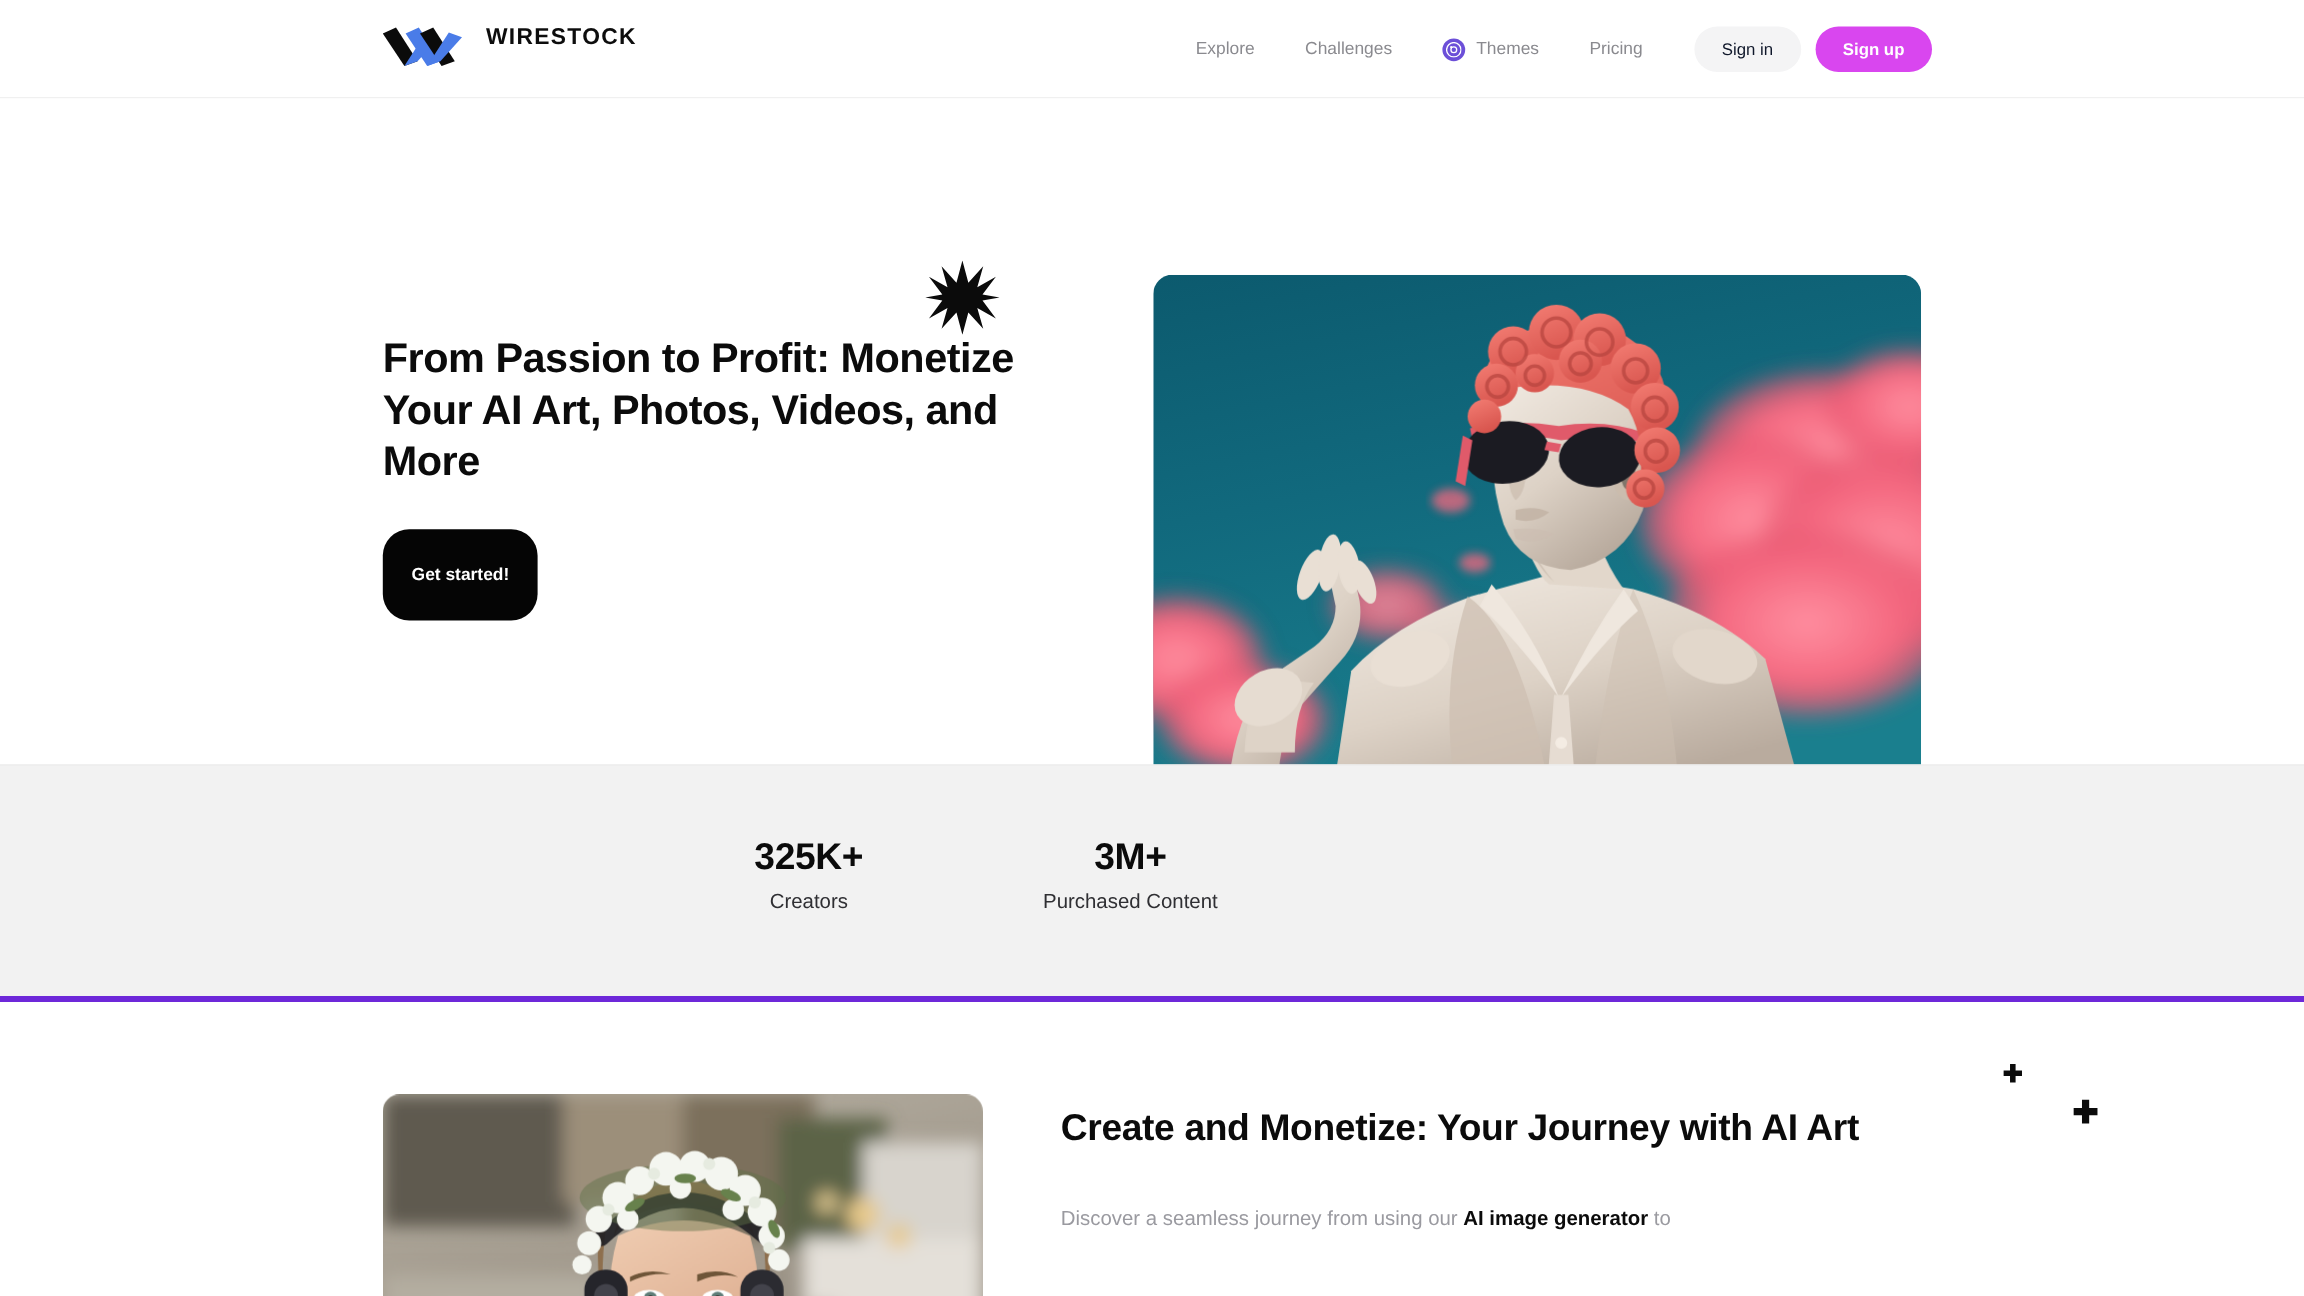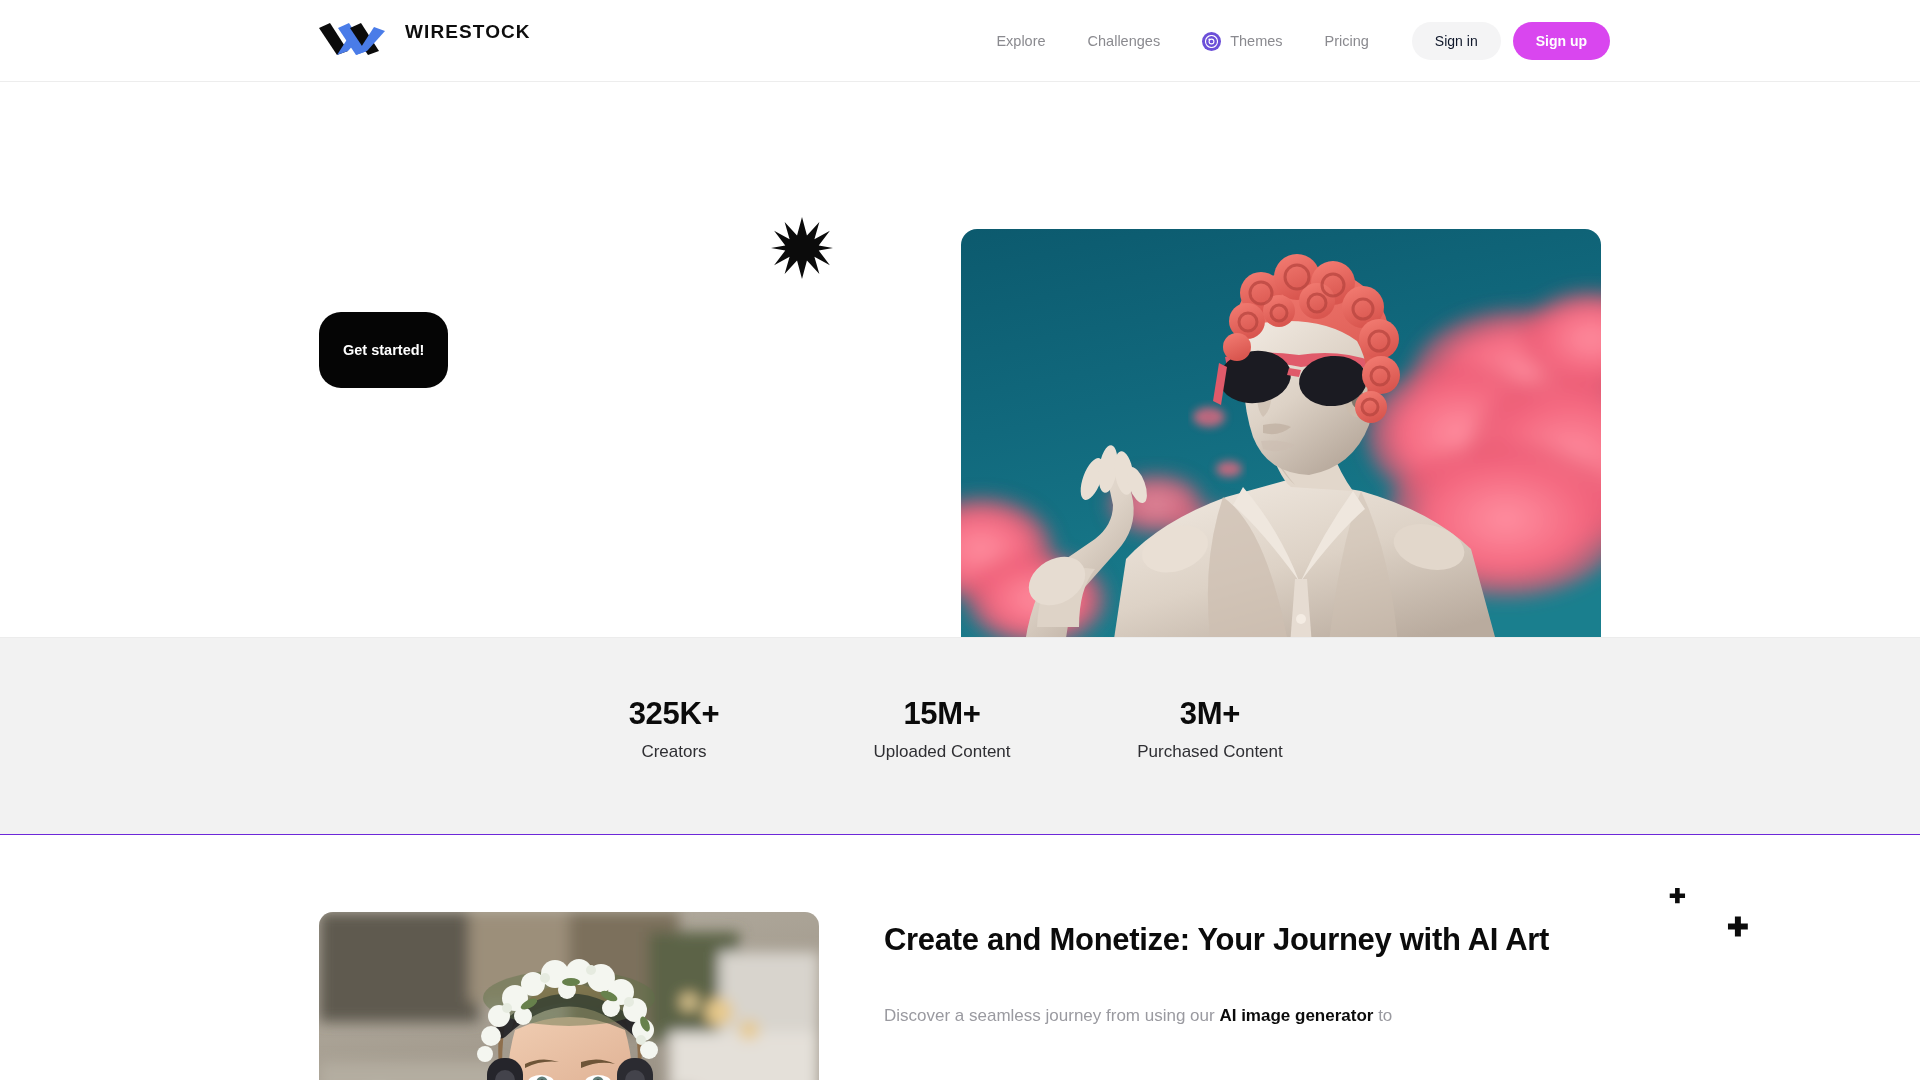--- a/index.html
+++ b/index.html
@@ -162,21 +162,21 @@
   }
   .hero-figure svg, .story-figure svg { display: block; }
 
   
   .stats-band {
     position: relative;
     width: 100%;
     height: 198px;
     background: #f2f2f2;
     border-top: 1px solid #ececec;
-    border-bottom: 1px solid #6d28d9;
+    border-bottom: 5px solid #6d28d9;
   }
   .stats-inner {
     position: absolute;
     left: 540px;
     top: 57px;
     display: flex;
     gap: 0;
   }
   .stat {
     text-align: center;
@@ -297,20 +297,21 @@
 
 <section class="hero">
 
   <span class="starburst">
     <svg viewBox="0 0 100 100" width="62" height="62" aria-hidden="true">
       <polygon fill="#0b0b0b" points="50,0 58,30 78,8 70,36 95,22 77,46 100,50 77,54 95,78 70,64 78,92 58,70 50,100 42,70 22,92 30,64 5,78 23,54 0,50 23,46 5,22 30,36 22,8 42,30"></polygon>
     </svg>
   </span>
 
   <div class="hero-copy">
+    <h1 class="hero-title">From Passion to Profit: Monetize Your AI Art, Photos, Videos, and More</h1>
     <button class="btn-cta">Get started!</button>
   </div>
 
   <div class="hero-figure">
     <svg viewBox="0 0 640 430" width="640" height="430" preserveAspectRatio="xMidYMid slice" aria-hidden="true">
       <defs>
         <linearGradient id="sky" x1="0" y1="0" x2="0.3" y2="1">
           <stop offset="0%" stop-color="#0c5a6e"></stop>
           <stop offset="45%" stop-color="#11697d"></stop>
           <stop offset="100%" stop-color="#1a7f8e"></stop>
@@ -428,24 +429,20 @@
       <ellipse cx="96" cy="352" rx="30" ry="22" fill="#e6dcd1" transform="rotate(-30 96 352)"></ellipse>
     </svg>
   </div>
 </section>
 
 <section class="stats-band">
   <div class="stats-inner">
     <div class="stat">
       <div class="stat-value">325K+</div>
       <div class="stat-label">Creators</div>
-    </div>
-    <div class="stat">
-      <div class="stat-value">15M+</div>
-      <div class="stat-label">Uploaded Content</div>
     </div>
     <div class="stat">
       <div class="stat-value">3M+</div>
       <div class="stat-label">Purchased Content</div>
     </div>
   </div>
 </section>
 
 <section class="story"></section>
 

